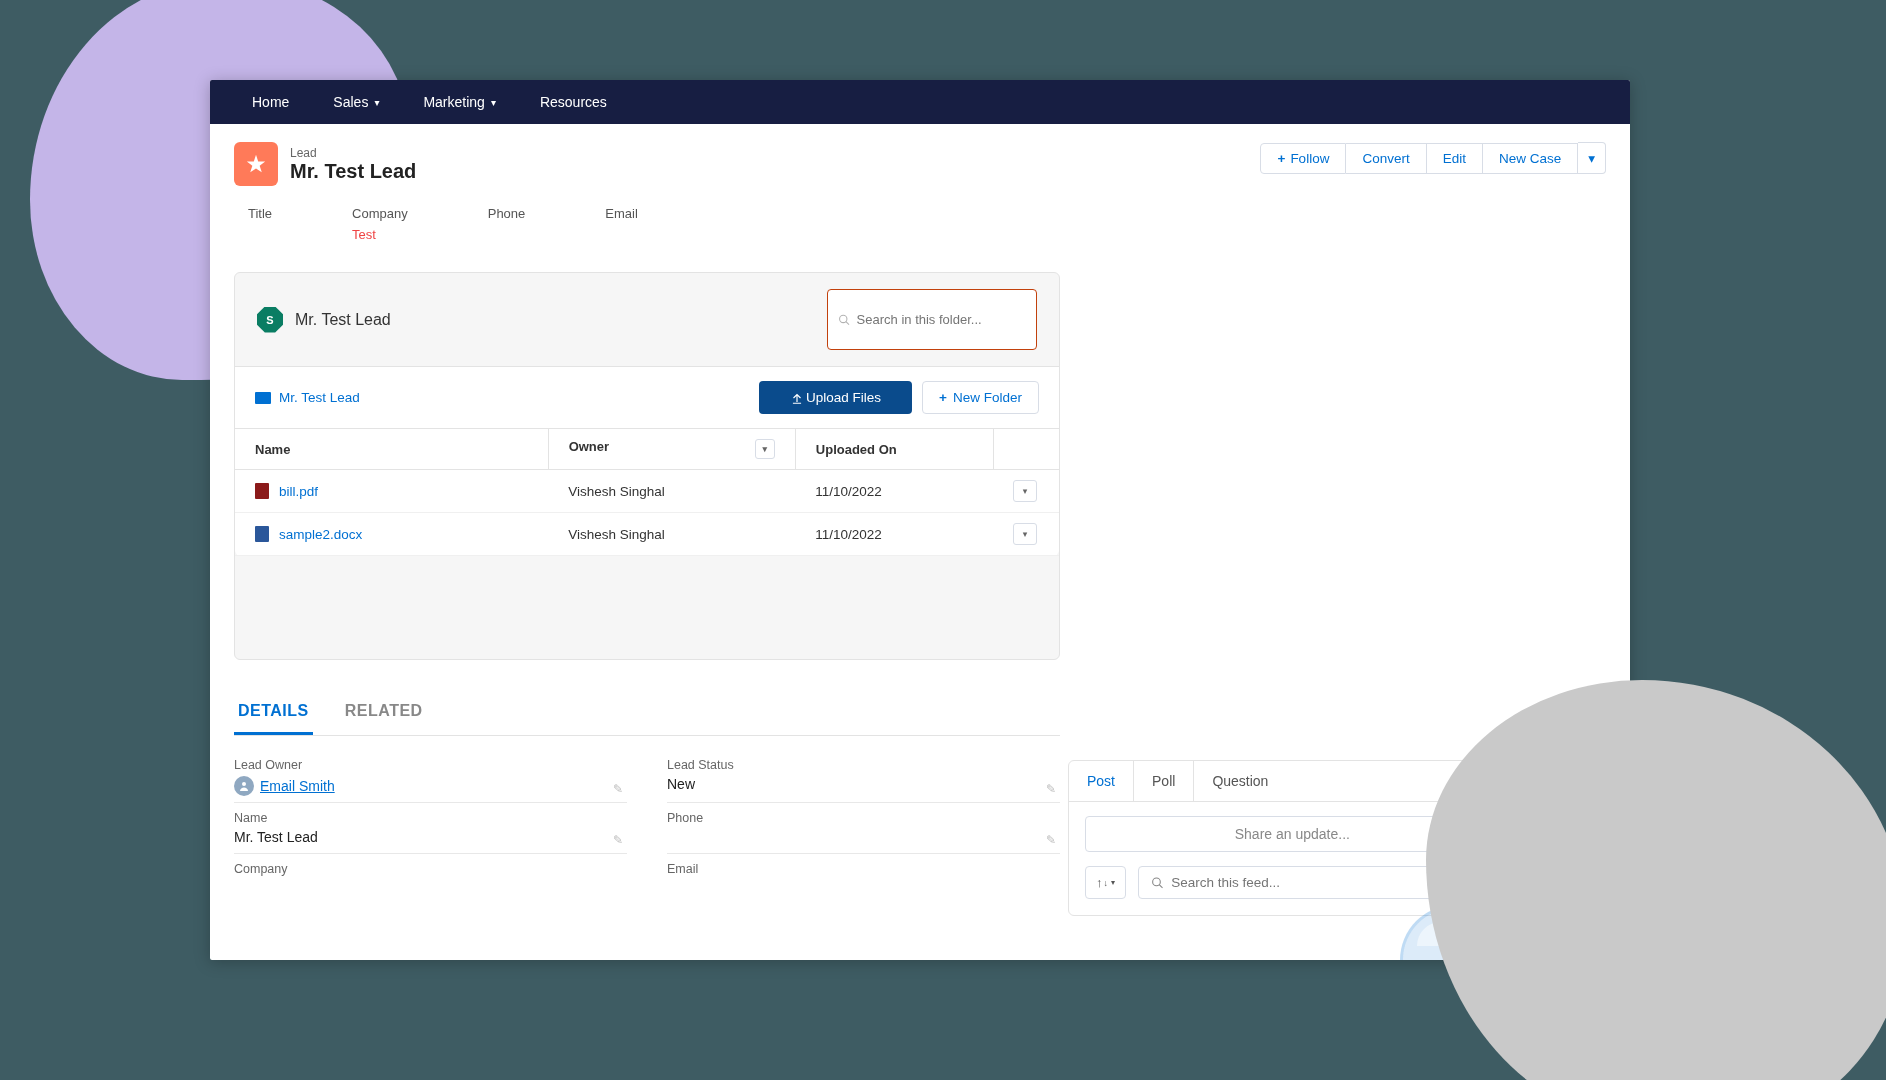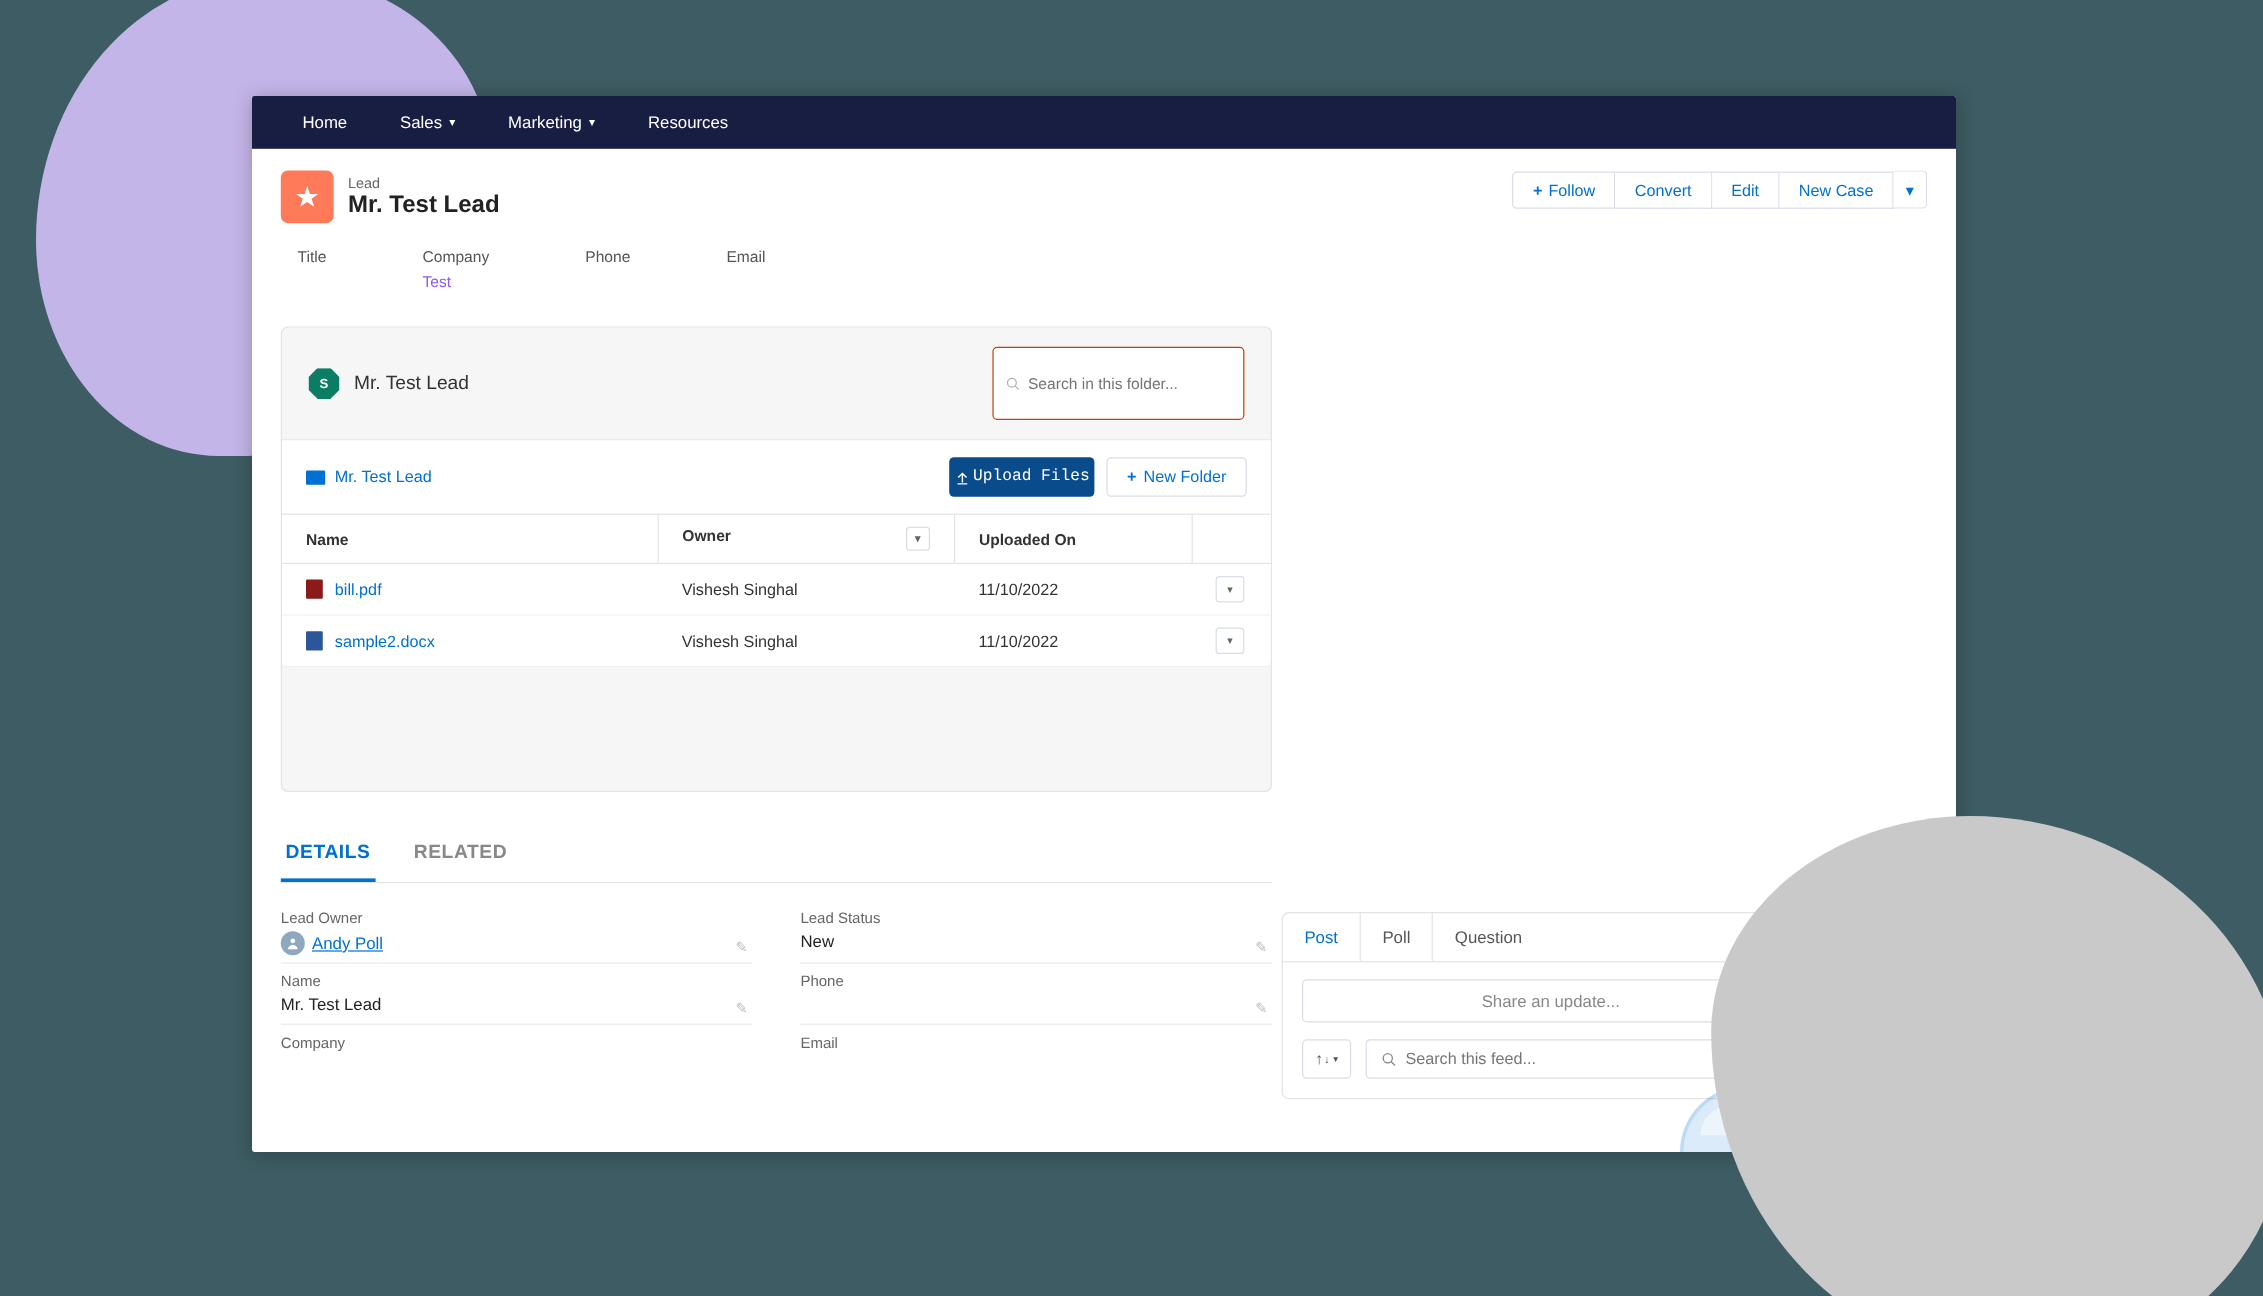--- a/index.html
+++ b/index.html
@@ -75,21 +75,21 @@
   background: #fff; border: 1px solid #d8dde6; color: #0070d2;
   font-size: 13.5px; padding: 7px 16px; cursor: pointer;
   display: flex; align-items: center;
 }
 .action-btn + .action-btn { border-left: none; }
 .action-btn:first-child { border-radius: 4px 0 0 4px; }
 .action-btn.dropdown-only { border-radius: 0 4px 4px 0; padding: 7px 10px; }
 .plus-icon { margin-right: 5px; font-weight: 600; }
 .summary-row { display: flex; gap: 80px; padding: 8px 14px 22px 14px; font-size: 13px; }
 .summary-item .summary-label { color: #555; }
-.summary-item .summary-value { color: #8b5cf6; margin-top: 6px; }
+.summary-item .summary-value { color: #ef4444; margin-top: 6px; }
 .files-panel {
   background: #f6f6f6; border: 1px solid #e3e3e3; border-radius: 6px;
   width: 826px; margin-top: 8px; padding: 0; min-height: 388px;
 }
 .files-header {
   display: flex; align-items: center; justify-content: space-between;
   padding: 16px 22px; border-bottom: none;
 }
 .files-header-left { display: flex; align-items: center; gap: 12px; }
 .sp-logo {
@@ -110,22 +110,22 @@
 .files-body { background: #fff; border-top: 1px solid #e3e3e3; margin: 0; border-radius: 0 0 6px 6px; }
 .breadcrumb-row {
   display: flex; align-items: center; justify-content: space-between;
   padding: 14px 20px;
 }
 .breadcrumb { display: flex; align-items: center; gap: 8px; font-size: 13.5px; color: #0070d2; }
 .folder-icon-bc { width: 16px; height: 12px; background: #0070d2; border-radius: 1px; display: inline-block; }
 .files-actions { display: flex; gap: 10px; }
 .btn-primary {
   background: #0a4b8c; color: #fff; border: none; border-radius: 4px;
-  padding: 8px 4px; font-size: 13.5px; cursor: pointer;
-  display: flex; align-items: center; gap: 2px; font-family: Liberation Mono, monospace;
+  padding: 8px 31px; font-size: 13.5px; cursor: pointer;
+  display: flex; align-items: center; gap: 2px;
 }
 .btn-secondary {
   background: #fff; color: #0070d2; border: 1px solid #d8dde6; border-radius: 4px;
   padding: 8px 16px; font-size: 13.5px; cursor: pointer;
   display: flex; align-items: center; gap: 6px;
 }
 .files-table { width: 100%; border-collapse: collapse; }
 .files-table th {
   text-align: left; font-size: 13px; font-weight: 600; color: #333;
   padding: 10px 20px; border-bottom: 1px solid #e3e3e3; border-top: 1px solid #e3e3e3;
@@ -374,21 +374,21 @@
     <div class="details-grid">
       <div class="detail-field">
         <div class="detail-label">Lead Owner</div>
         <div class="detail-value link">
           <span class="avatar-circle">
               <svg width="12" height="12" viewBox="0 0 24 24" fill="#fff">
                 <circle cx="12" cy="8" r="4"></circle>
                 <path d="M4 22c0-4 4-7 8-7s8 3 8 7"></path>
               </svg>
             </span>
-          <span>Andy Poll</span>
+          <span>Email Smith</span>
         </div>
         <span class="edit-pencil">✎</span>
       </div>
       <div class="detail-field">
         <div class="detail-label">Lead Status</div>
         <div class="detail-value">New</div>
         <span class="edit-pencil">✎</span>
       </div>
       <div class="detail-field">
         <div class="detail-label">Name</div>

